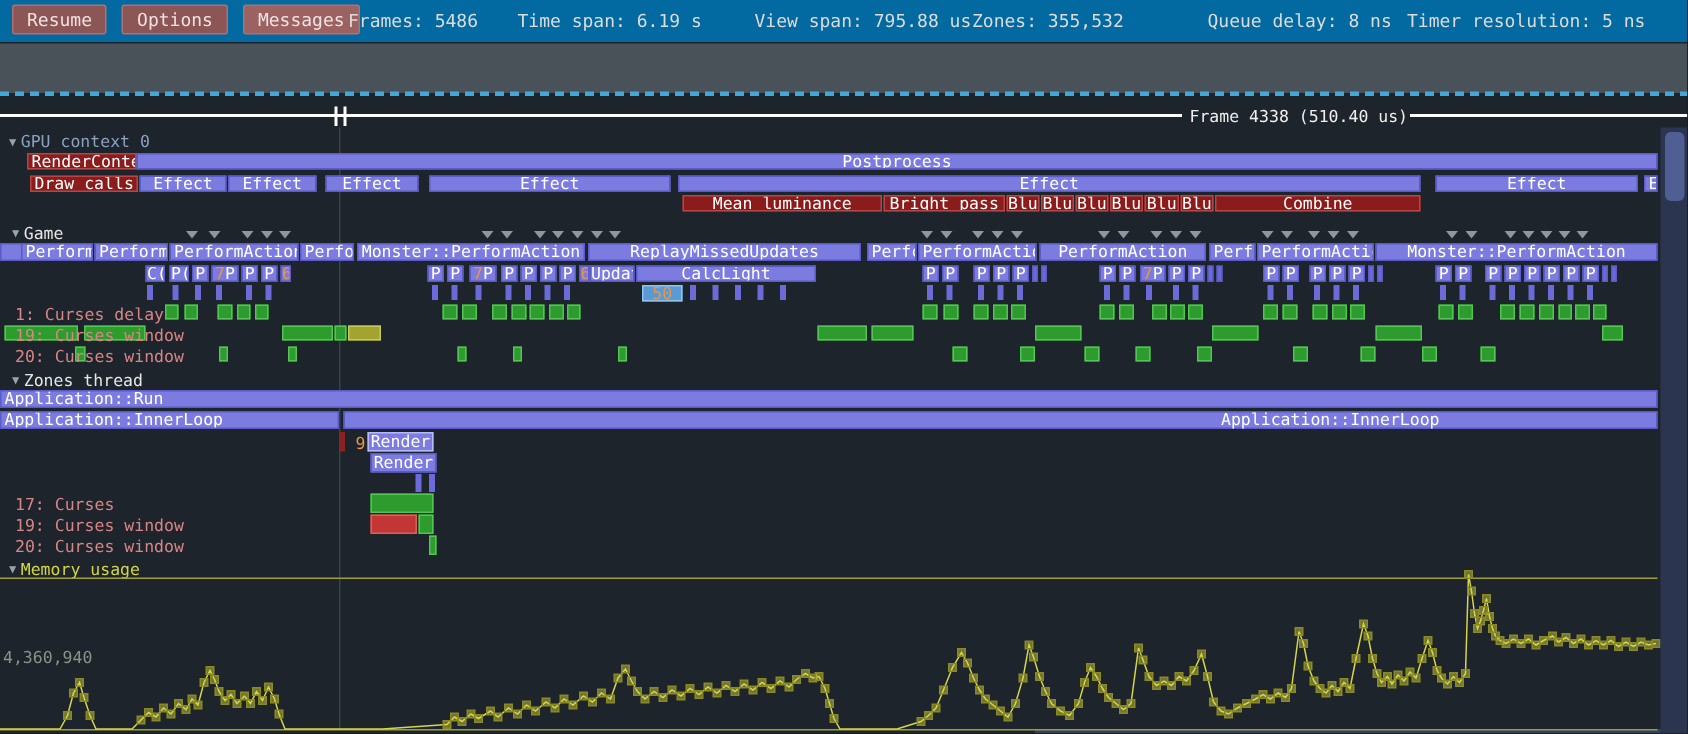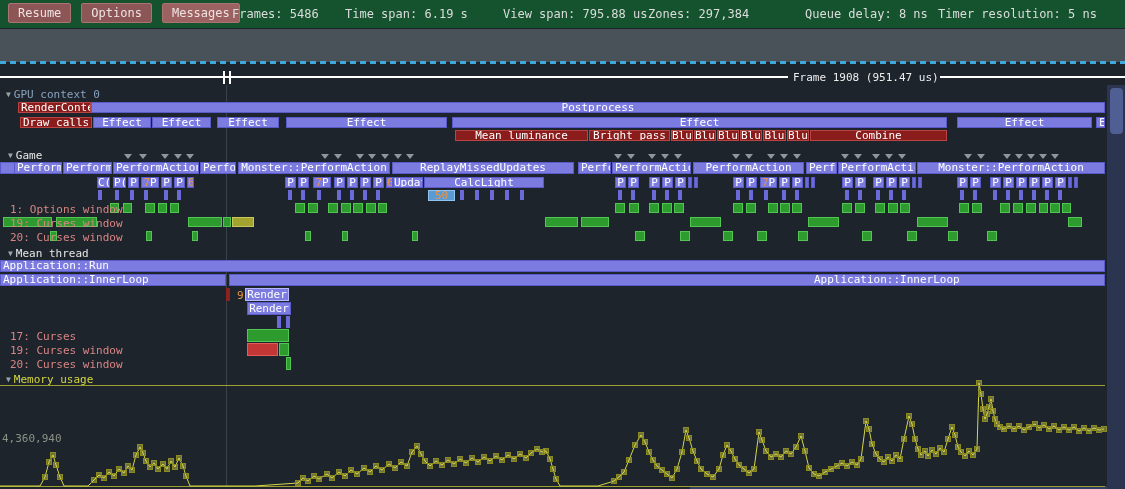--- a/index.html
+++ b/index.html
@@ -1,19 +1,19 @@
 <!DOCTYPE html>
 <html><head>
 <meta charset="utf-8">
 <style>
   html,body{margin:0;padding:0;background:#14191f;}
   #app{position:relative;width:1125px;height:489px;background:#1d242b;overflow:hidden;
        font-family:"DejaVu Sans Mono",monospace;}
   
-  .toolbar{position:absolute;left:0;top:0;width:1125px;height:28px;background:#14532d;}
+  .toolbar{position:absolute;left:0;top:0;width:1125px;height:28px;background:#0369a1;}
   .tb-buttons{position:absolute;left:8px;top:3px;display:flex;gap:10px;}
   .tb-btn{font-family:"DejaVu Sans Mono",monospace;font-size:12px;color:#f0e2e2;
           background:#8d5656;border:1px solid #ab7272;border-radius:2px;padding:2px 9px;line-height:14px;}
   .tb-btn.bright{background:#9c6262;}
   .stat{position:absolute;top:7px;font-size:12px;color:#dcdcdc;white-space:nowrap;}
   
   .strip{position:absolute;left:0;top:29px;width:1125px;height:33px;background:#4a5259;}
   .dashes{position:absolute;left:0;top:61px;width:1125px;height:3px;
           background:repeating-linear-gradient(90deg,#3fa9dc 0 6px,rgba(0,0,0,0) 6px 10px);}
   .fline{position:absolute;top:76px;height:2px;background:#ffffff;}
@@ -61,40 +61,40 @@
   <div class="toolbar">
     <div class="tb-buttons" id="tb-buttons">
         <div class="tb-btn">Resume</div>
         <div class="tb-btn">Options</div>
         <div class="tb-btn bright">Messages</div>
       </div>
     <div id="tb-stats">
         <div class="stat" style="left: 232px;">Frames: 5486</div>
         <div class="stat" style="left: 345px;">Time span: 6.19 s</div>
         <div class="stat" style="left: 503px;">View span: 795.88 us</div>
-        <div class="stat" style="left: 648px;">Zones: 297,384</div>
+        <div class="stat" style="left: 648px;">Zones: 355,532</div>
         <div class="stat" style="left: 805px;">Queue delay: 8 ns</div>
         <div class="stat" style="left: 938px;">Timer resolution: 5 ns</div>
       </div>
   </div>
 
   <div class="strip"></div>
   <div class="dashes"></div>
 
   <div class="fline" style="left:0;width:788px;"></div>
   <div class="fline" style="left:940px;width:185px;"></div>
   <div class="fmark" style="left:223px;"></div>
   <div class="fmark" style="left:229px;"></div>
-  <div class="ftext" style="left:793px;">Frame 1908 (951.47 us)</div>
+  <div class="ftext" style="left:793px;">Frame 4338 (510.40 us)</div>
 
   <div class="vsep"></div>
 
   <div class="hdr" style="left:6px;top:88px;color:#8aa2c0;"><span class="tri-g">▼</span><span>GPU context 0</span></div>
   <div class="hdr" style="left:8px;top:149px;color:#e6e6e6;"><span class="tri-g">▼</span><span>Game</span></div>
-  <div class="hdr" style="left:8px;top:247px;color:#e6e6e6;"><span class="tri-g">▼</span><span>Mean thread</span></div>
+  <div class="hdr" style="left:8px;top:247px;color:#e6e6e6;"><span class="tri-g">▼</span><span>Zones thread</span></div>
   <div class="hdr hdr-mem" style="left:6px;top:373px;"><span class="tri-g">▼</span><span style="">Memory usage</span></div>
 
   <div id="zones-layer">
       <div class="z zr zleft" style="left: 18px; top: 102px; width: 73px;">RenderConte</div>
       <div class="z zp" style="left: 91px; top: 102px; width: 1014px;">Postprocess</div>
       <div class="z zr zleft" style="left: 20px; top: 117px; width: 72px;">Draw calls</div>
       <div class="z zp" style="left: 93px; top: 117px; width: 58px;">Effect</div>
       <div class="z zp" style="left: 152px; top: 117px; width: 59px;">Effect</div>
       <div class="z zp" style="left: 217px; top: 117px; width: 62px;">Effect</div>
       <div class="z zp" style="left: 286px; top: 117px; width: 161px;">Effect</div>
@@ -275,21 +275,21 @@
       <div class="g" style="left: 888px; top: 203px; width: 10px;"></div>
       <div class="g" style="left: 900px; top: 203px; width: 10px;"></div>
       <div class="g" style="left: 959px; top: 203px; width: 10px;"></div>
       <div class="g" style="left: 972px; top: 203px; width: 10px;"></div>
       <div class="g" style="left: 1000px; top: 203px; width: 10px;"></div>
       <div class="g" style="left: 1013px; top: 203px; width: 10px;"></div>
       <div class="g" style="left: 1026px; top: 203px; width: 10px;"></div>
       <div class="g" style="left: 1039px; top: 203px; width: 9px;"></div>
       <div class="g" style="left: 1050px; top: 203px; width: 10px;"></div>
       <div class="g" style="left: 1062px; top: 203px; width: 9px;"></div>
-      <div class="locklbl" style="left: 10px; top: 203px;">1: Options window</div>
+      <div class="locklbl" style="left: 10px; top: 203px;">1: Curses delay</div>
       <div class="g" style="left: 3px; top: 217px; width: 49px;"></div>
       <div class="g" style="left: 56px; top: 217px; width: 41px;"></div>
       <div class="g" style="left: 188px; top: 217px; width: 34px;"></div>
       <div class="g" style="left: 223px; top: 217px; width: 8px;"></div>
       <div class="g olive" style="left: 232px; top: 217px; width: 22px;"></div>
       <div class="g" style="left: 545px; top: 217px; width: 33px;"></div>
       <div class="g" style="left: 581px; top: 217px; width: 28px;"></div>
       <div class="g" style="left: 690px; top: 217px; width: 31px;"></div>
       <div class="g" style="left: 808px; top: 217px; width: 31px;"></div>
       <div class="g" style="left: 917px; top: 217px; width: 31px;"></div>

